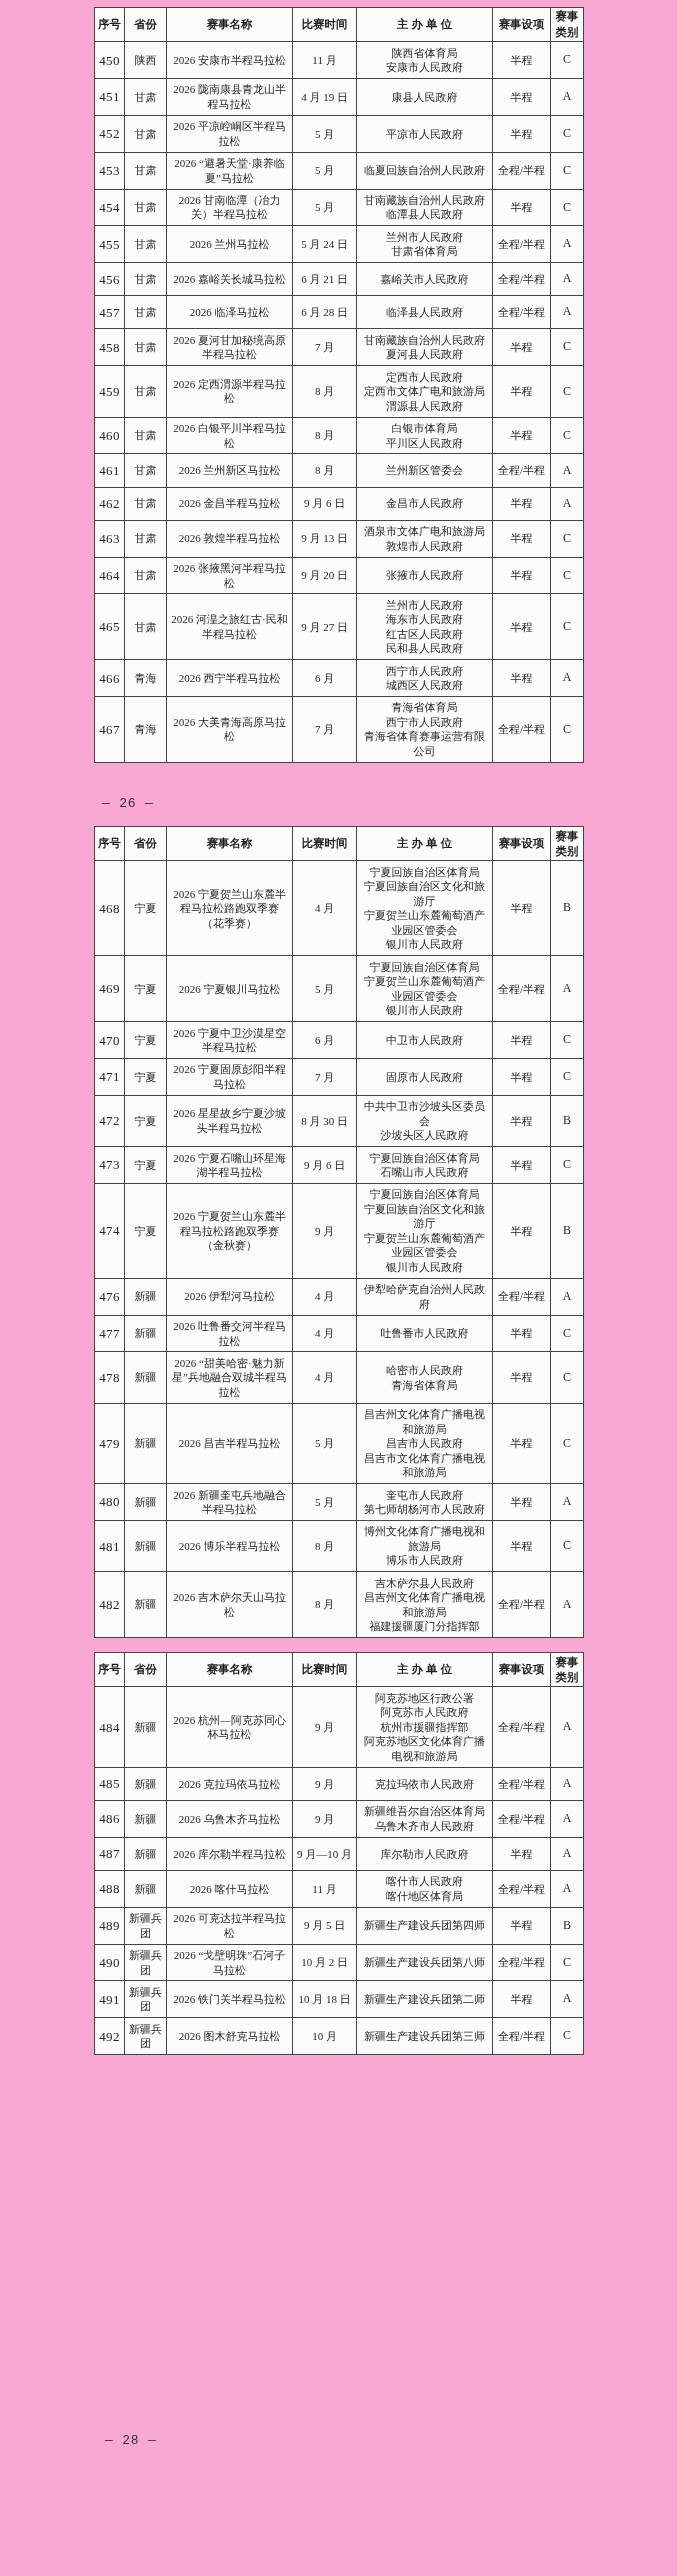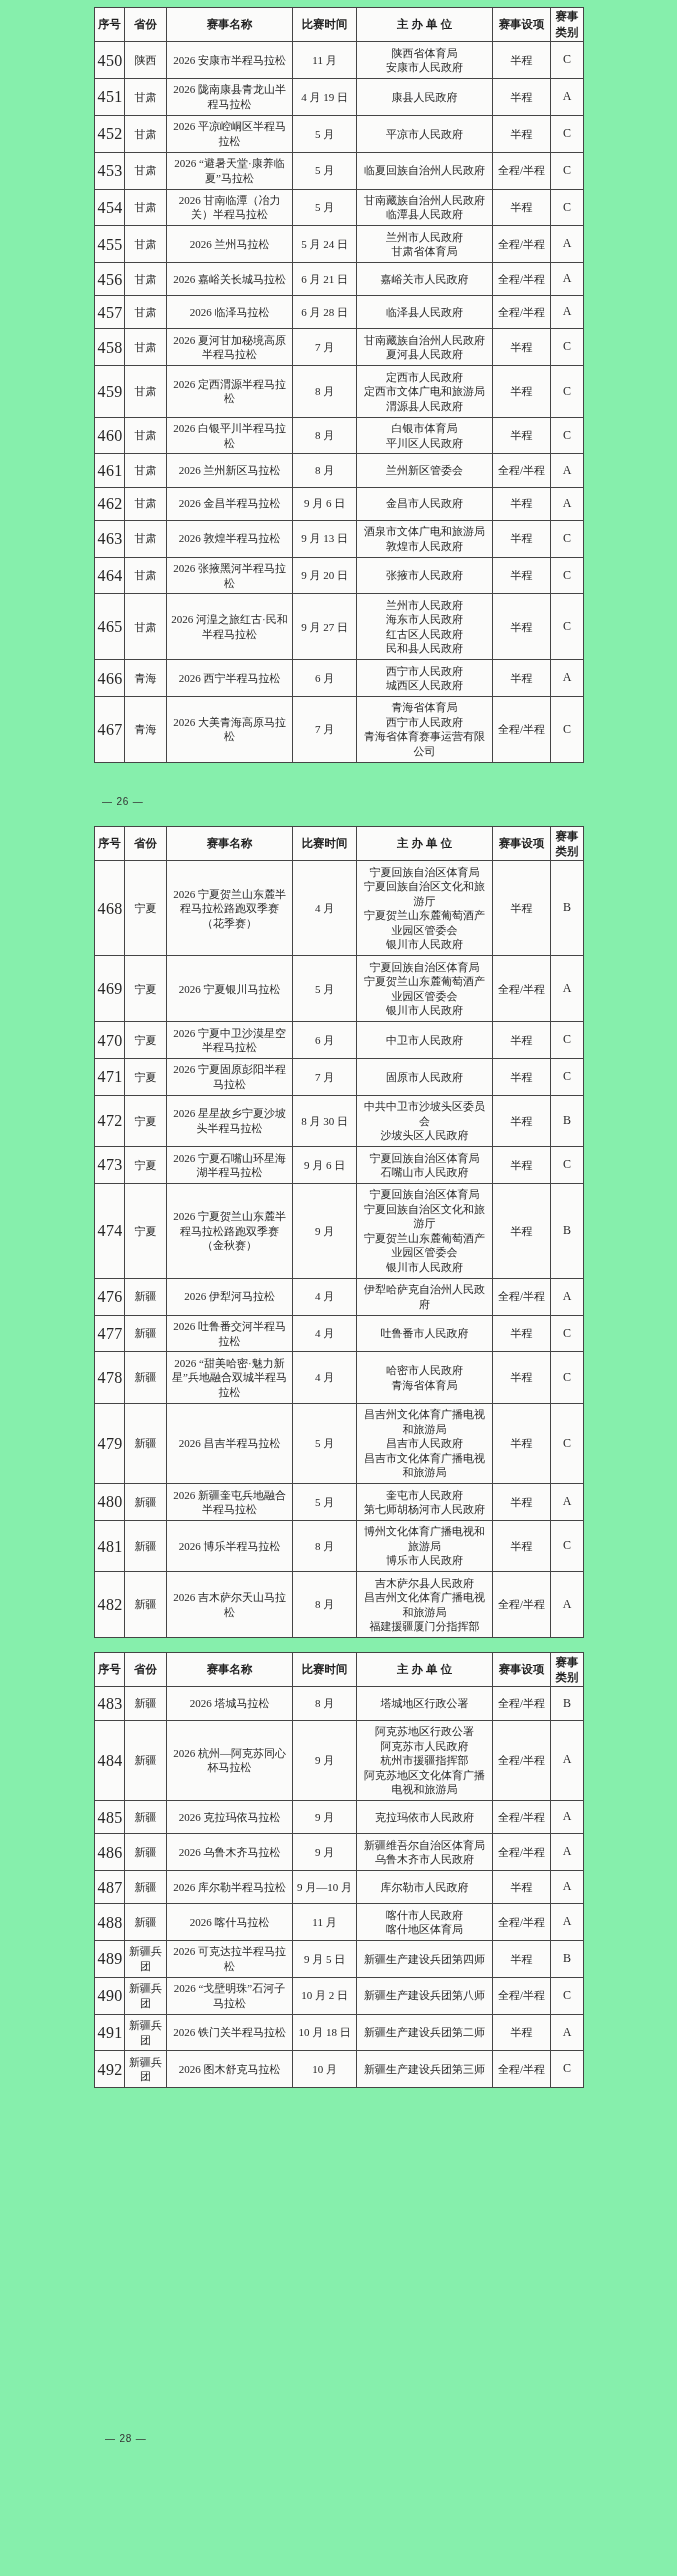--- a/index.html
+++ b/index.html
@@ -1,48 +1,48 @@
 <!DOCTYPE html>
 <html style="font-size:13.6px"><head>
 <meta charset="utf-8">
 <style>
   html,body { margin:0; padding:0; }
   body {
     width:678px; height:2576px; background:#ffffff;
     font-family:"Liberation Serif", serif; color:#262626;
   }
   .sheet {
-    position:relative; width:678px; height:2576px; background:#86efac; overflow:hidden;
+    position:relative; width:678px; height:2576px; background:#f9a8d4; overflow:hidden;
   }
   table.tbl {
     position:absolute; left:94px; width:490px;
     border-collapse:collapse; table-layout:fixed;
     background:#fbfbfa;
     border:1.7px solid #2e2e2e;
   }
   .tbl th, .tbl td {
     border:1.3px solid #454545;
     text-align:center; vertical-align:middle;
     padding:3.4px 2.5px; line-height:1.32;
     overflow:hidden;
   }
   .tbl th {
     font-family:"Liberation Sans", sans-serif;
     font-weight:bold; font-size:11.4px; color:#1f1f1f;
     height:27px; padding:1.7px 0.8px;
   }
   .tbl td { font-size:11px; height:25.4px; }
-  td.c-no { font-size:16px; letter-spacing:0.4px; }
+  td.c-no { font-size:13px; letter-spacing:0.4px; }
   td.c-category { font-size:12px; }
   td.c-name { padding:3.4px 4.2px; }
   td.c-organizers { padding:3.4px 3.4px; }
   td.c-organizers div { text-align:center; }
   .marker {
-    position:absolute; font-size:10px; color:#333;
-    font-family:Liberation Sans, sans-serif; letter-spacing:0.8px; white-space:nowrap;
+    position:absolute; font-size:13px; color:#333;
+    font-family:Liberation Mono, monospace; letter-spacing:0.8px; white-space:nowrap;
   }
 </style>
 </head>
 <body>
 
 <div class="sheet">
   <table class="tbl" id="tbl-0" style="top:6.8px">
       <colgroup>
         <col style="width: 30px;">
         <col style="width: 42px;">
@@ -493,31 +493,20 @@
           <th>省份</th>
           <th>赛事名称</th>
           <th>比赛时间</th>
           <th>主 办 单 位</th>
           <th>赛事设项</th>
           <th>赛事类别</th>
         </tr>
       </thead>
       <tbody>
         <tr>
-          <td class="c-no">483</td>
-          <td class="c-province">新疆</td>
-          <td class="c-name">2026 塔城马拉松</td>
-          <td class="c-date">8 月</td>
-          <td class="c-organizers">
-            <div>塔城地区行政公署</div>
-          </td>
-          <td class="c-events">全程/半程</td>
-          <td class="c-category">B</td>
-        </tr>
-        <tr>
           <td class="c-no">484</td>
           <td class="c-province">新疆</td>
           <td class="c-name">2026 杭州—阿克苏同心杯马拉松</td>
           <td class="c-date">9 月</td>
           <td class="c-organizers">
             <div>阿克苏地区行政公署</div>
             <div>阿克苏市人民政府</div>
             <div>杭州市援疆指挥部</div>
             <div>阿克苏地区文化体育广播电视和旅游局</div>
           </td>

